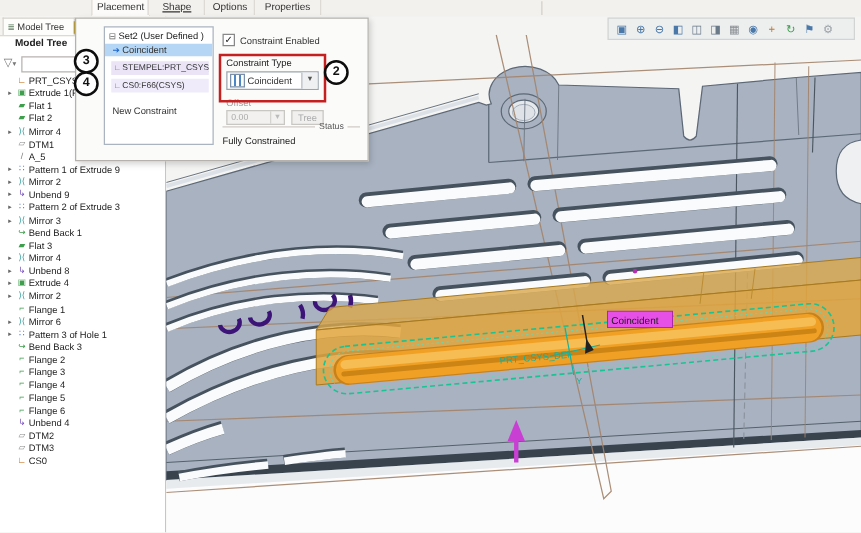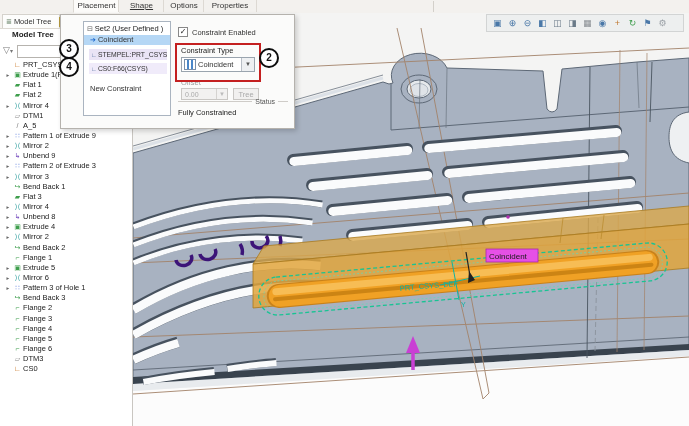--- a/index.html
+++ b/index.html
@@ -194,32 +194,22 @@
           <span class="tic" style="color: rgb(63, 158, 77);">▣</span>
           <span class="lbl">Extrude 4</span>
         </div>
         <div class="trow">
           <span class="exp">▸</span>
           <span class="tic" style="color: rgb(46, 158, 158);">⟩⟨</span>
           <span class="lbl">Mirror 2</span>
         </div>
         <div class="trow">
           <span class="exp"></span>
-          <span class="tic" style="color: rgb(63, 158, 77);">↪</span>
-          <span class="lbl">Bend Back 2</span>
-        </div>
-        <div class="trow">
-          <span class="exp"></span>
           <span class="tic" style="color: rgb(63, 158, 77);">⌐</span>
           <span class="lbl">Flange 1</span>
-        </div>
-        <div class="trow">
-          <span class="exp">▸</span>
-          <span class="tic" style="color: rgb(63, 158, 77);">▣</span>
-          <span class="lbl">Extrude 5</span>
         </div>
         <div class="trow">
           <span class="exp">▸</span>
           <span class="tic" style="color: rgb(46, 158, 158);">⟩⟨</span>
           <span class="lbl">Mirror 6</span>
         </div>
         <div class="trow">
           <span class="exp">▸</span>
           <span class="tic" style="color: rgb(74, 111, 216);">∷</span>
           <span class="lbl">Pattern 3 of Hole 1</span>
@@ -246,20 +236,30 @@
         </div>
         <div class="trow">
           <span class="exp"></span>
           <span class="tic" style="color: rgb(63, 158, 77);">⌐</span>
           <span class="lbl">Flange 5</span>
         </div>
         <div class="trow">
           <span class="exp"></span>
           <span class="tic" style="color: rgb(63, 158, 77);">⌐</span>
           <span class="lbl">Flange 6</span>
+        </div>
+        <div class="trow">
+          <span class="exp"></span>
+          <span class="tic" style="color: rgb(122, 82, 192);">↳</span>
+          <span class="lbl">Unbend 4</span>
+        </div>
+        <div class="trow">
+          <span class="exp"></span>
+          <span class="tic" style="color: rgb(138, 138, 138);">▱</span>
+          <span class="lbl">DTM2</span>
         </div>
         <div class="trow">
           <span class="exp"></span>
           <span class="tic" style="color: rgb(138, 138, 138);">▱</span>
           <span class="lbl">DTM3</span>
         </div>
         <div class="trow">
           <span class="exp"></span>
           <span class="tic" style="color: rgb(192, 96, 0);">∟</span>
           <span class="lbl">CS0</span>

